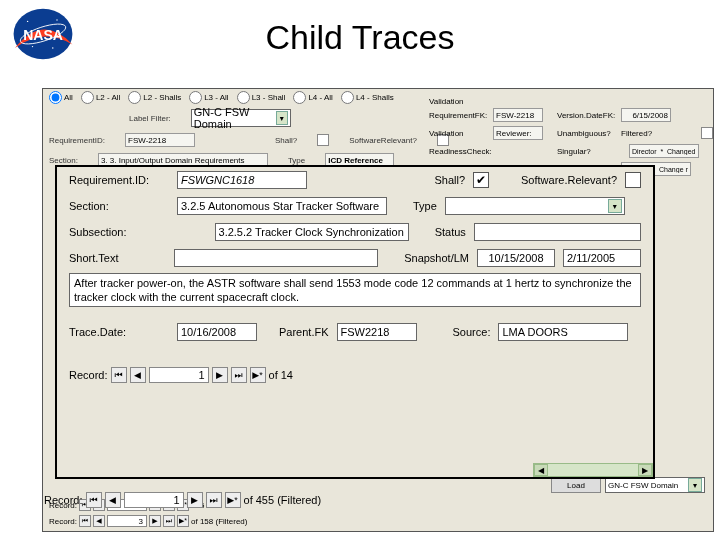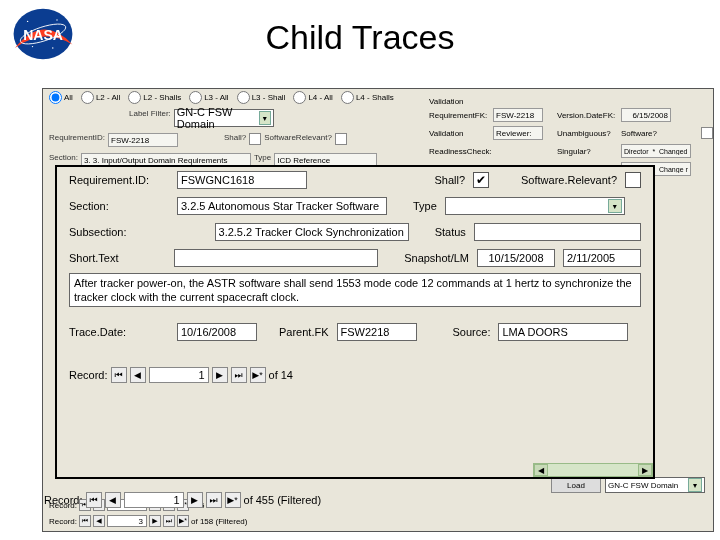--- a/index.html
+++ b/index.html
@@ -1,20 +1,20 @@
 <!DOCTYPE html>
 <html><head>
 <meta charset="utf-8">
 <style>
   * { box-sizing: border-box; margin: 0; padding: 0; }
   body { width: 720px; height: 540px; background: #fff; font-family: Arial, sans-serif; font-size: 10px; overflow: hidden; position: relative; }
   .nasa-logo { position: absolute; top: 6px; left: 8px; width: 70px; height: 56px; }
   .title { font-family: Arial, sans-serif; font-size: 34px; font-weight: 400; text-align: center; padding-top: 18px; color: #000; }
   .backdrop { position: absolute; top: 88px; left: 42px; width: 672px; height: 444px; background: #e9e6da; border: 1px solid #555; }
-  .hdr-row { display: flex; align-items: flex-start; gap: 3px; padding: 3px 6px; font-size: 8px; }
+  .hdr-row { display: flex; align-items: center; gap: 20px; padding: 3px 6px; font-size: 8px; }
   .hdr-row label { color: #333; }
   .hdr-input { height: 14px; border: 1px solid #999; background: #f5f5f0; font-size: 8px; padding: 0 2px; }
   .radio-row { display: flex; gap: 8px; padding: 2px 6px; font-size: 8px; align-items: center; }
   .radio-row label { display: inline-flex; align-items: center; gap: 2px; }
   .right-panel { position: absolute; top: 0; right: 0; width: 290px; padding: 8px 6px; font-size: 8px; }
   .right-grid { display: grid; grid-template-columns: 60px 56px auto 60px 76px 14px; gap: 4px 4px; align-items: center; }
   .cbx { width: 12px; height: 12px; border: 1px solid #888; background: #fff; display: inline-block; }
   .main-form { position: absolute; top: 165px; left: 55px; width: 600px; height: 314px; background: #e9e6da; border: 2px solid #000; }
   .main-form .frow { display: flex; align-items: center; padding: 4px 12px; font-size: 11px; gap: 8px; }
   .lbl { width: 100px; color: #000; }
@@ -99,43 +99,43 @@
     <span style="width:40px"></span>
     <label>Shall?</label>
     <span class="cbx"></span>
     <label>SoftwareRelevant?</label>
     <span class="cbx"></span>
   </div>
   <div class="hdr-row">
     <label>Section:</label>
     <input class="hdr-input" style="width: 170px;" value="3. 3. Input/Output Domain Requirements">
     <label>Type</label>
-    <input class="hdr-input" style="width: 103px;" value="ICD Reference">
+    <input class="hdr-input" style="width: 69px; font-weight: bold;" value="ICD Reference">
   </div>
 
   <div class="right-panel">
     <div style="font-size:8px;margin-bottom:2px">Validation</div>
     <div class="right-grid">
       <label>RequirementFK:</label>
       <input class="hdr-input" style="width: 50px;" value="FSW-2218">
       <span></span>
       <label>Version.DateFK:</label>
       <input class="hdr-input" style="width: 50px; text-align: right;" value="6/15/2008">
       <span></span>
       <label>Validation</label>
       <input class="hdr-input" style="width: 50px;" value="Reviewer:">
       <span></span>
       <label>Unambiguous?</label>
-      <label>Software?</label>
+      <label>Filtered?</label>
       <span class="cbx"></span>
       <label>ReadinessCheck:</label>
       <span></span>
         <span></span>
       <label>Singular?</label>
-      <input class="hdr-input" style="width: 70px; font-size: 7px;" value="Director_*_Changed">
+      <input class="hdr-input" style="width: 70px; font-size: 7px; margin-left: 8px;" value="Director_*_Changed">
       <span></span>
       <label>PrimaryType</label>
       <span></span>
         <span></span>
       <label>Correct?</label>
       <input class="hdr-input" style="width: 70px; font-size: 7px;" value="Director_*_Change not co">
       <span></span>
       <label>Validated</label>
     </div>
   </div>
@@ -166,21 +166,21 @@
     <span class="navbtn">⏭</span>
     <span class="navbtn">▶*</span>
     <span>of 158 (Filtered)</span>
   </div>
 </div>
 
 <div class="main-form">
 
   <div class="frow">
     <span class="lbl">Requirement.ID:</span>
-    <input class="inp" style="width: 130px;" value="FSWGNC1618">
+    <input class="inp" style="width: 130px; font-style: italic;" value="FSWGNC1618">
     <span style="flex:1"></span>
     <span class="lbl-sm">Shall?</span>
     <span class="chk checked"></span>
     <span style="width:16px"></span>
     <span class="lbl-sm">Software.Relevant?</span>
     <span class="chk"></span>
   </div>
 
   <div class="frow">
     <span class="lbl">Section:</span>

